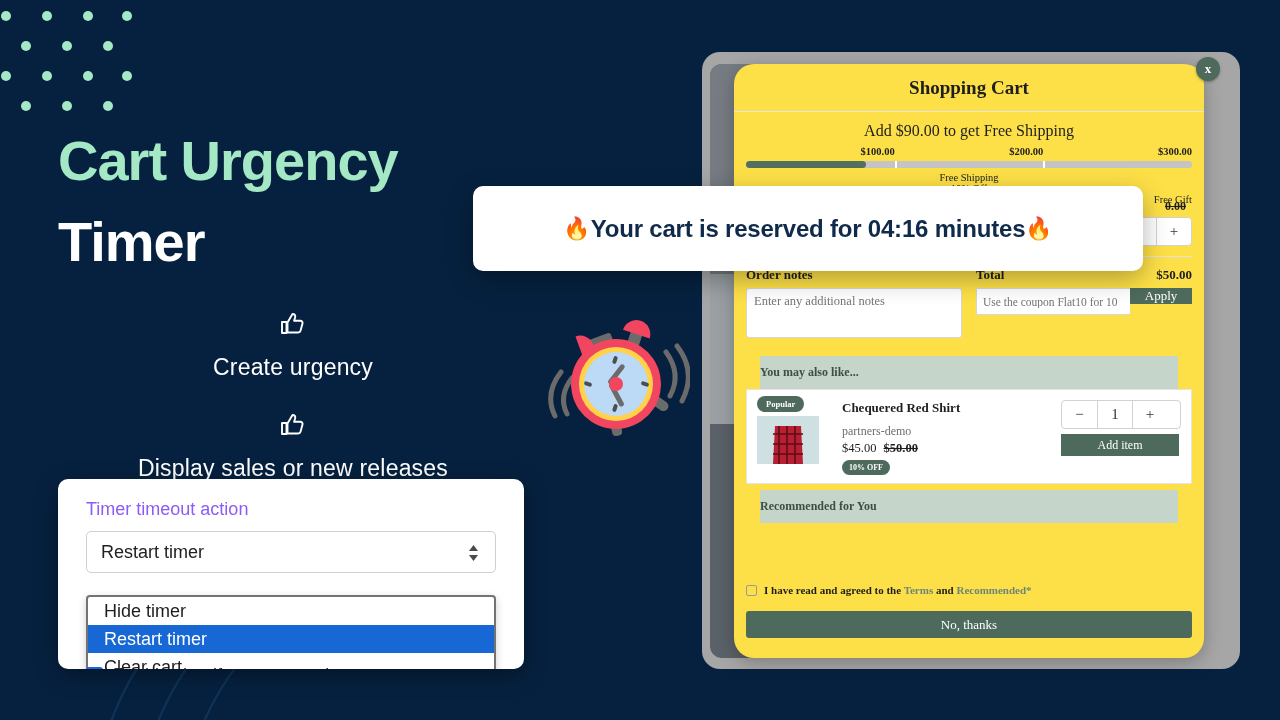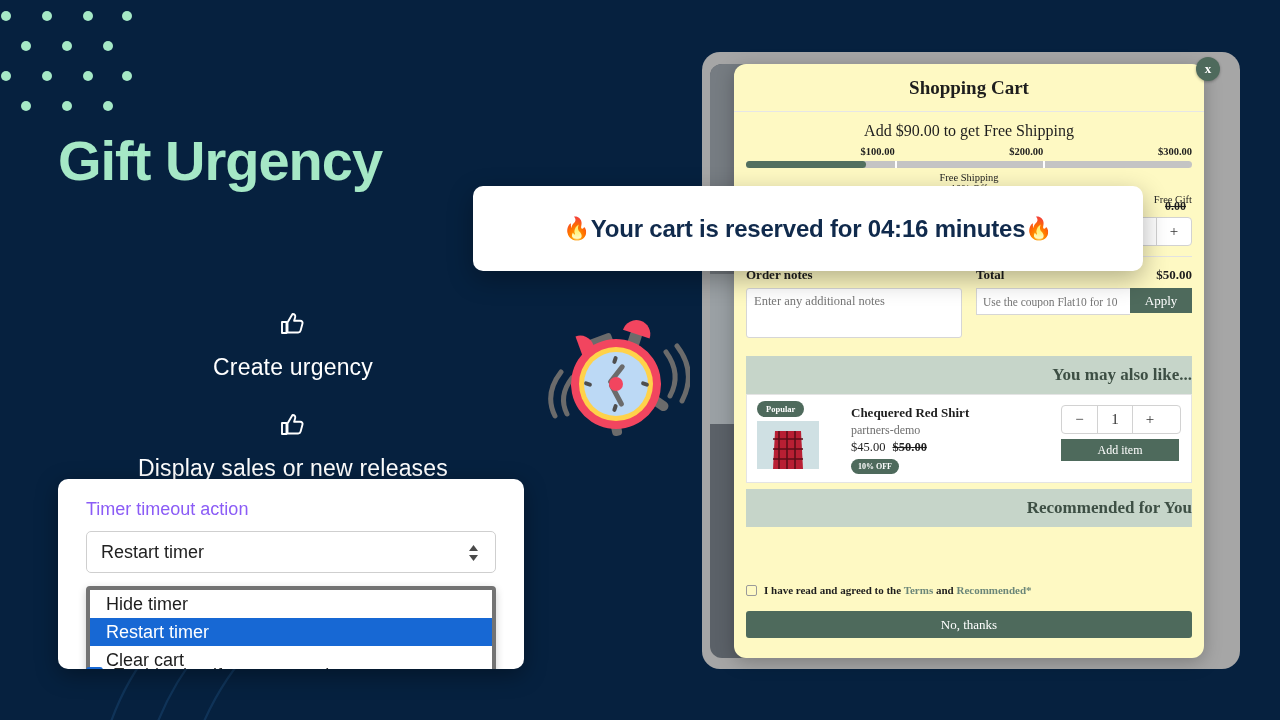--- a/index.html
+++ b/index.html
@@ -67,23 +67,23 @@
     position: absolute; left: 28px; top: 52px;
     width: 410px; height: 42px;
     border: 1px solid #cfcfcf; border-radius: 5px;
     background: #fff;
     display: flex; align-items: center;
   }
   .select-box .sv { margin-left: 14px; font-size: 18px; color: #222; }
   .select-arrows { position: absolute; right: 16px; top: 11px; width: 11px; height: 20px; }
 
   .dropdown {
-    position: absolute; left: 28px; top: 107px;
+    position: absolute; left: 28px; top: 116px;
     width: 410px; background: #fff;
-    border: 4px solid #737373; border-radius: 4px;
+    border: 2px solid #737373; border-radius: 4px;
     box-shadow: 0 3px 9px rgba(0,0,0,.2);
     overflow: hidden;
   }
   .dd-item {
     height: 28px; display: flex; align-items: center;
     padding-left: 16px; font-size: 18px; color: #1d1d1d;
   }
   .dd-item.sel { background: #1768d4; color: #fff; }
 
   .chkrow {
@@ -110,21 +110,21 @@
   .device-photo {
     position: absolute; left: 8px; top: 12px;
     width: 116px; height: 594px;
     border-radius: 12px 0 0 12px;
     overflow: hidden;
   }
 
   .modal {
     position: absolute; left: 734px; top: 64px;
     width: 470px; height: 594px;
-    background: #fef9c3; border-radius: 12px;
+    background: #fde047; border-radius: 20px;
     box-shadow: 0 4px 18px rgba(0,0,0,.25);
     overflow: hidden;
     font-family: "Liberation Serif", serif;
     color: #1e1e1e;
   }
   .modal-title {
     height: 48px; display: flex; align-items: center; justify-content: center;
     font-size: 19px; font-weight: bold;
     border-bottom: 1px solid #e6e6e6;
   }
@@ -188,42 +188,42 @@
     padding: 5px 7px; resize: none; background: #fff;
   }
   .total-hd { display: flex; justify-content: space-between; font-size: 13px; font-weight: bold; margin-bottom: 5px; }
   .coupon-row { display: flex; }
   .coupon-inp {
     flex: 1; height: 27px; border: 1px solid #d6d6d6; border-right: none;
     font-family: "Liberation Serif", serif; font-size: 11.5px; color: #6d6d6d;
     padding: 0 6px; background: #fff;
   }
   .apply-btn {
-    width: 62px; height: 25px; background: #4e6a5c; color: #fff;
+    width: 62px; height: 16px; background: #4e6a5c; color: #fff;
     display: flex; align-items: center; justify-content: center; font-size: 13px;
   }
 
   .section-hd {
-    background: #c6d5c9; text-align: right; font-size: 17px; font-weight: bold;
-    color: #3d4f44; padding: 9px 0; margin: 6px 12px 0;
+    background: #c6d5c9; text-align: left; font-size: 12px; font-weight: bold;
+    color: #3d4f44; padding: 9px 0; margin: 6px 26px 0;
   }
   .prod-card {
     margin: 0 12px; border: 1px solid #e4e4e4; padding: 8px 10px;
-    display: flex; gap: 26px; position: relative; background: #fff;
+    display: flex; gap: 17px; position: relative; background: #fff;
   }
   .prod-thumb-wrap { width: 68px; position: relative; }
   .pop-badge {
     position: absolute; left: 0; top: -2px; z-index: 3;
     background: #4e6a5c; color: #fff; font-size: 8.5px; font-weight: bold;
     padding: 3px 9px; border-radius: 10px;
   }
   .prod-thumb { width: 62px; height: 48px; margin-top: 18px; background: #cfe0e3; position: relative; overflow:hidden; }
   .prod-info { flex: 1; padding-top: 2px; }
   .prod-name { font-size: 13px; font-weight: bold; }
-  .prod-vendor { font-size: 12px; color: #6e6e6e; margin-top: 2px; }
+  .prod-vendor { font-size: 12px; color: #6e6e6e; margin-top: 8px; }
   .prod-prices { font-size: 12.5px; margin-top: 2px; }
   .prod-prices .old { text-decoration: line-through; font-weight: bold; margin-left: 4px; }
   .off-badge {
     display: inline-block; background: #4e6a5c; color: #fff;
     font-size: 8px; font-weight: bold; padding: 3px 7px; border-radius: 9px; margin-top: 4px;
   }
   .prod-actions { width: 120px; }
   .prod-actions .stepper { position: static; margin: 2px 0 5px auto; }
   .additem {
     width: 118px; height: 22px; background: #4e6a5c; color: #fff;
@@ -289,21 +289,22 @@
   <svg class="swoosh" viewBox="0 0 320 260">
     <g fill="none" stroke="#18436e" stroke-width="2.2">
       <path d="M10 260 C 30 170, 80 110, 170 70"></path>
       <path d="M55 260 C 78 175, 128 112, 215 74"></path>
       <path d="M100 260 C 124 178, 175 116, 262 78"></path>
     </g>
   </svg>
 
   <div class="hero">
     <h1>
-      <span class="l1">Gift Urgency</span>
+      <span class="l1">Cart Urgency</span>
+      <span class="l2">Timer</span>
     </h1>
   </div>
 
   <div class="bullets">
     <div class="bullet">
       <svg class="thumb-ico" viewBox="0 0 28 26">
         <g fill="none" stroke="#ffffff" stroke-width="1.9" stroke-linejoin="round">
           <path d="M3 11h4.5v11H3z"></path>
           <path d="M8.5 11.5l5-8.5c2.4 0 3.2 1.6 2.6 3.6l-1 3.2h6.2c1.6 0 2.6 1.3 2.2 2.8l-1.9 7c-.3 1.1-1.2 1.9-2.4 1.9H8.5z"></path>
         </g>

